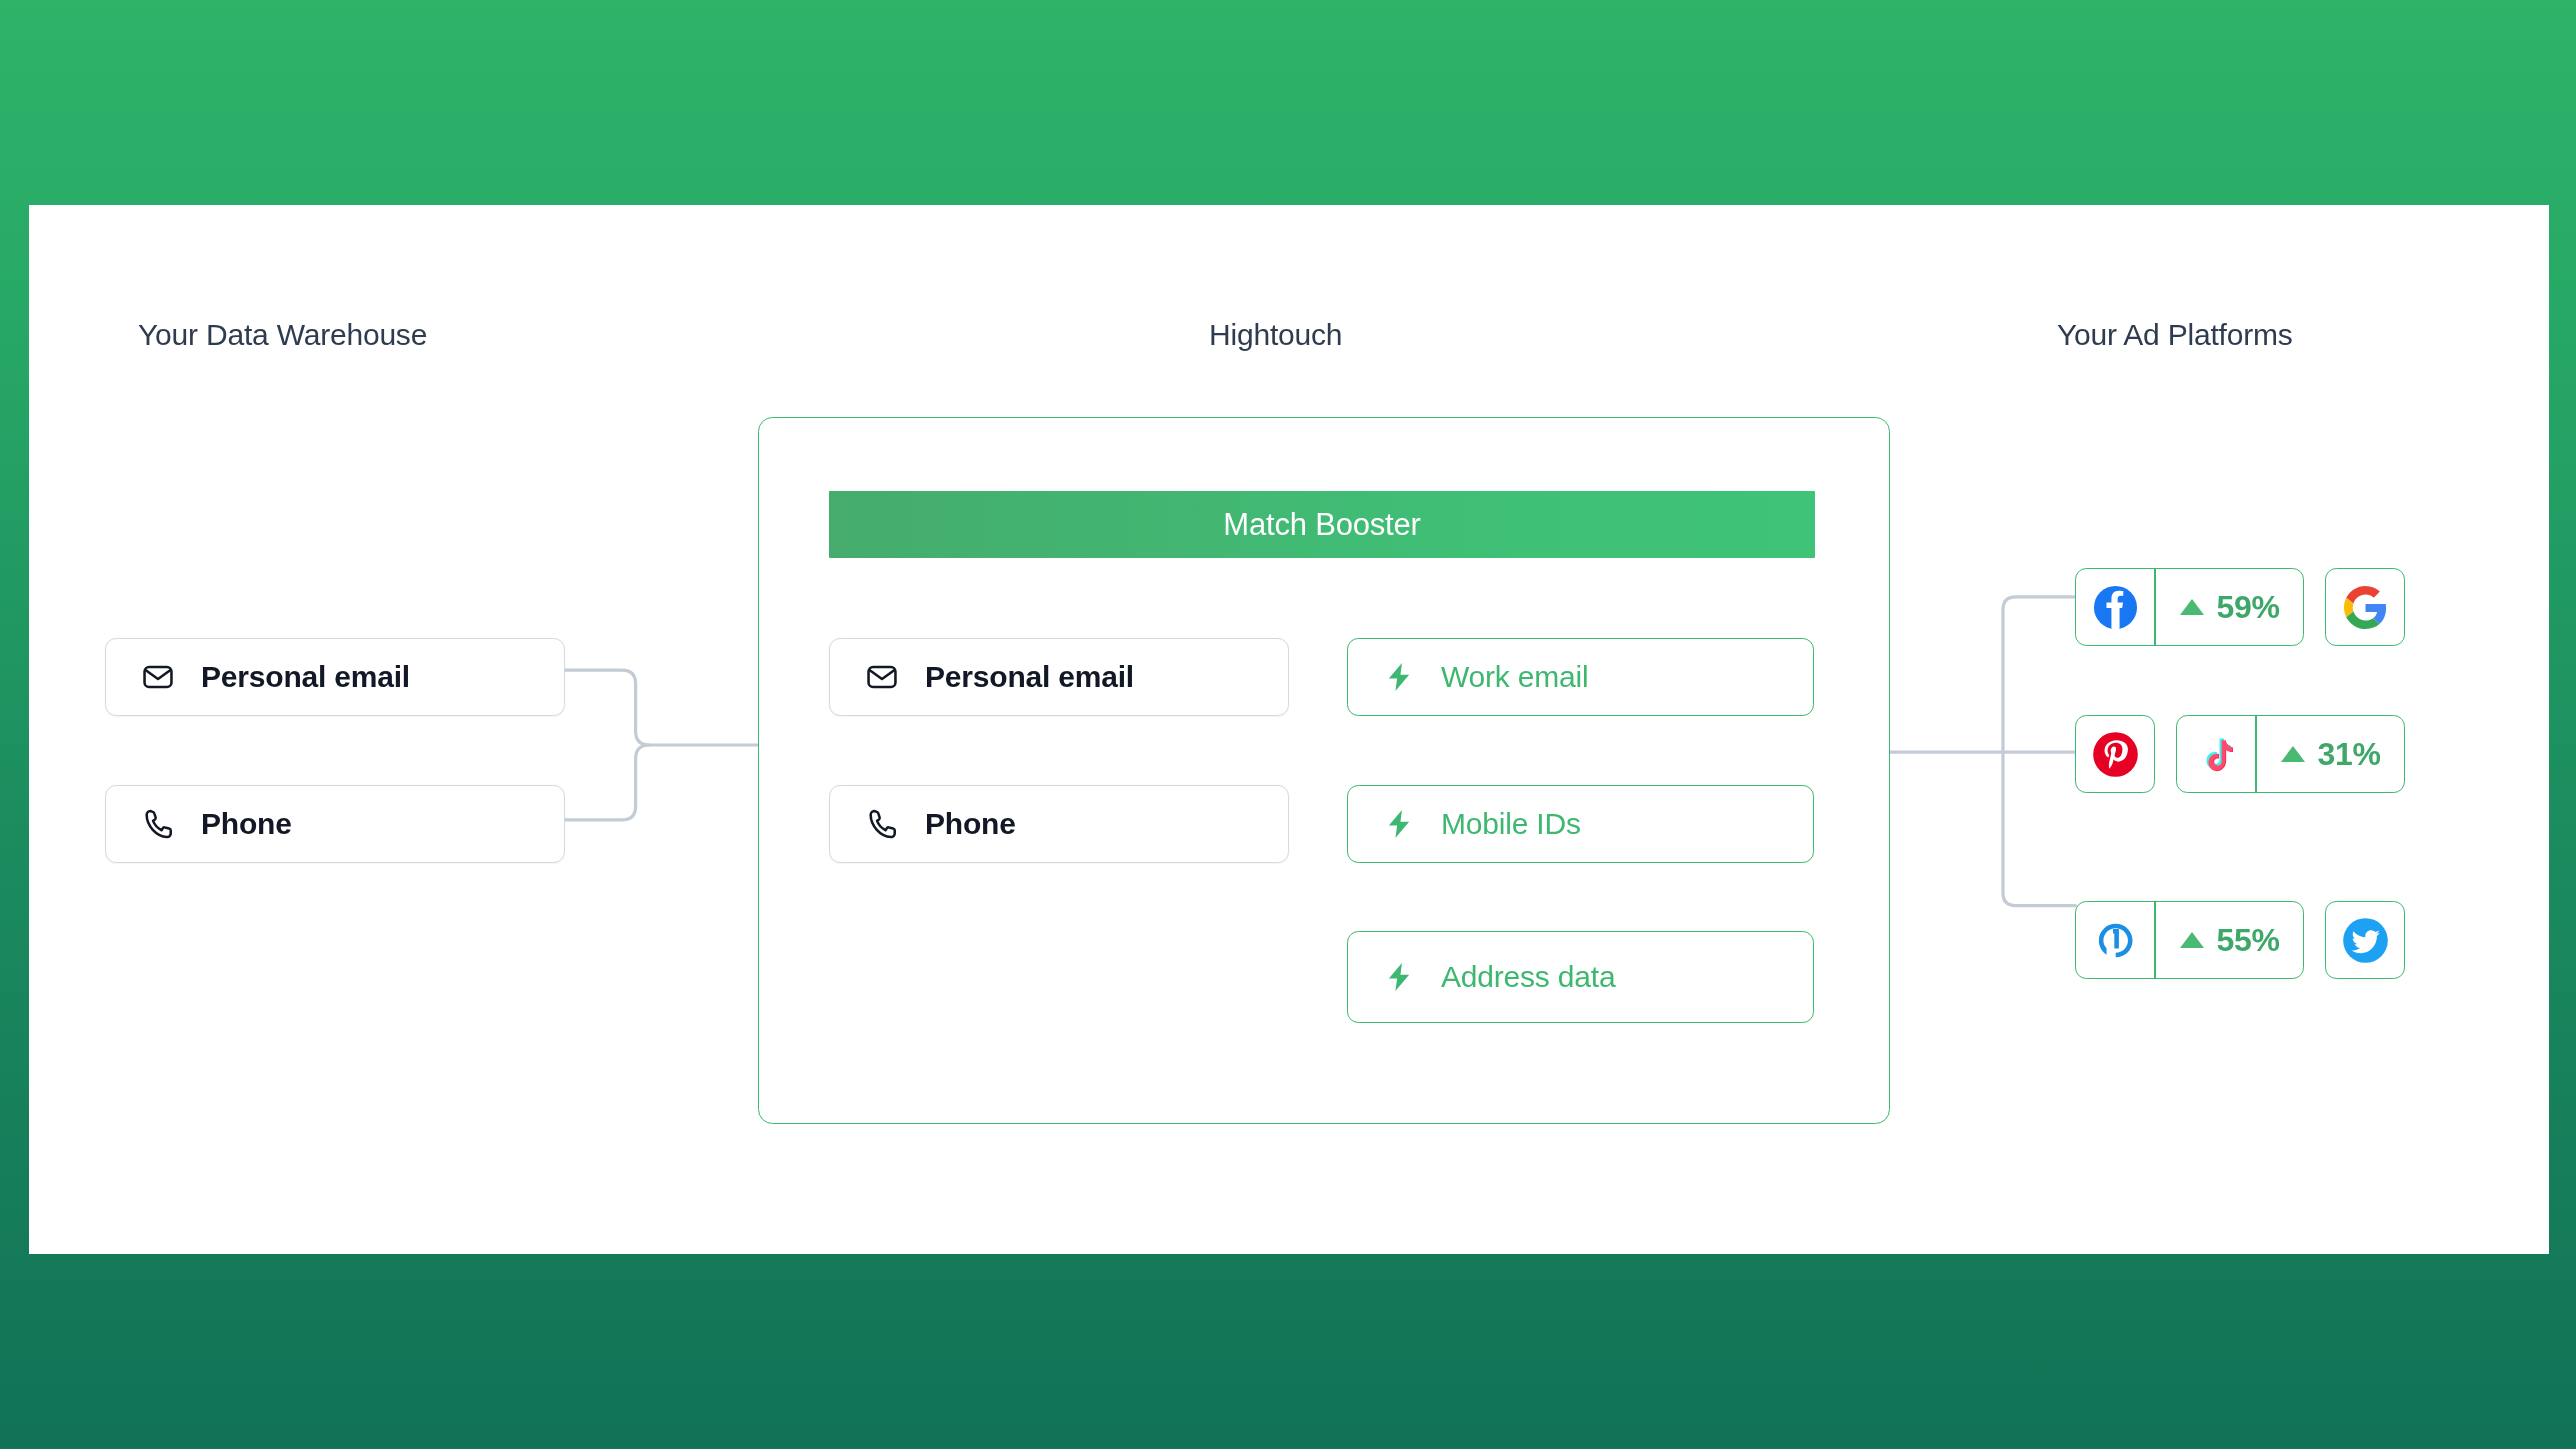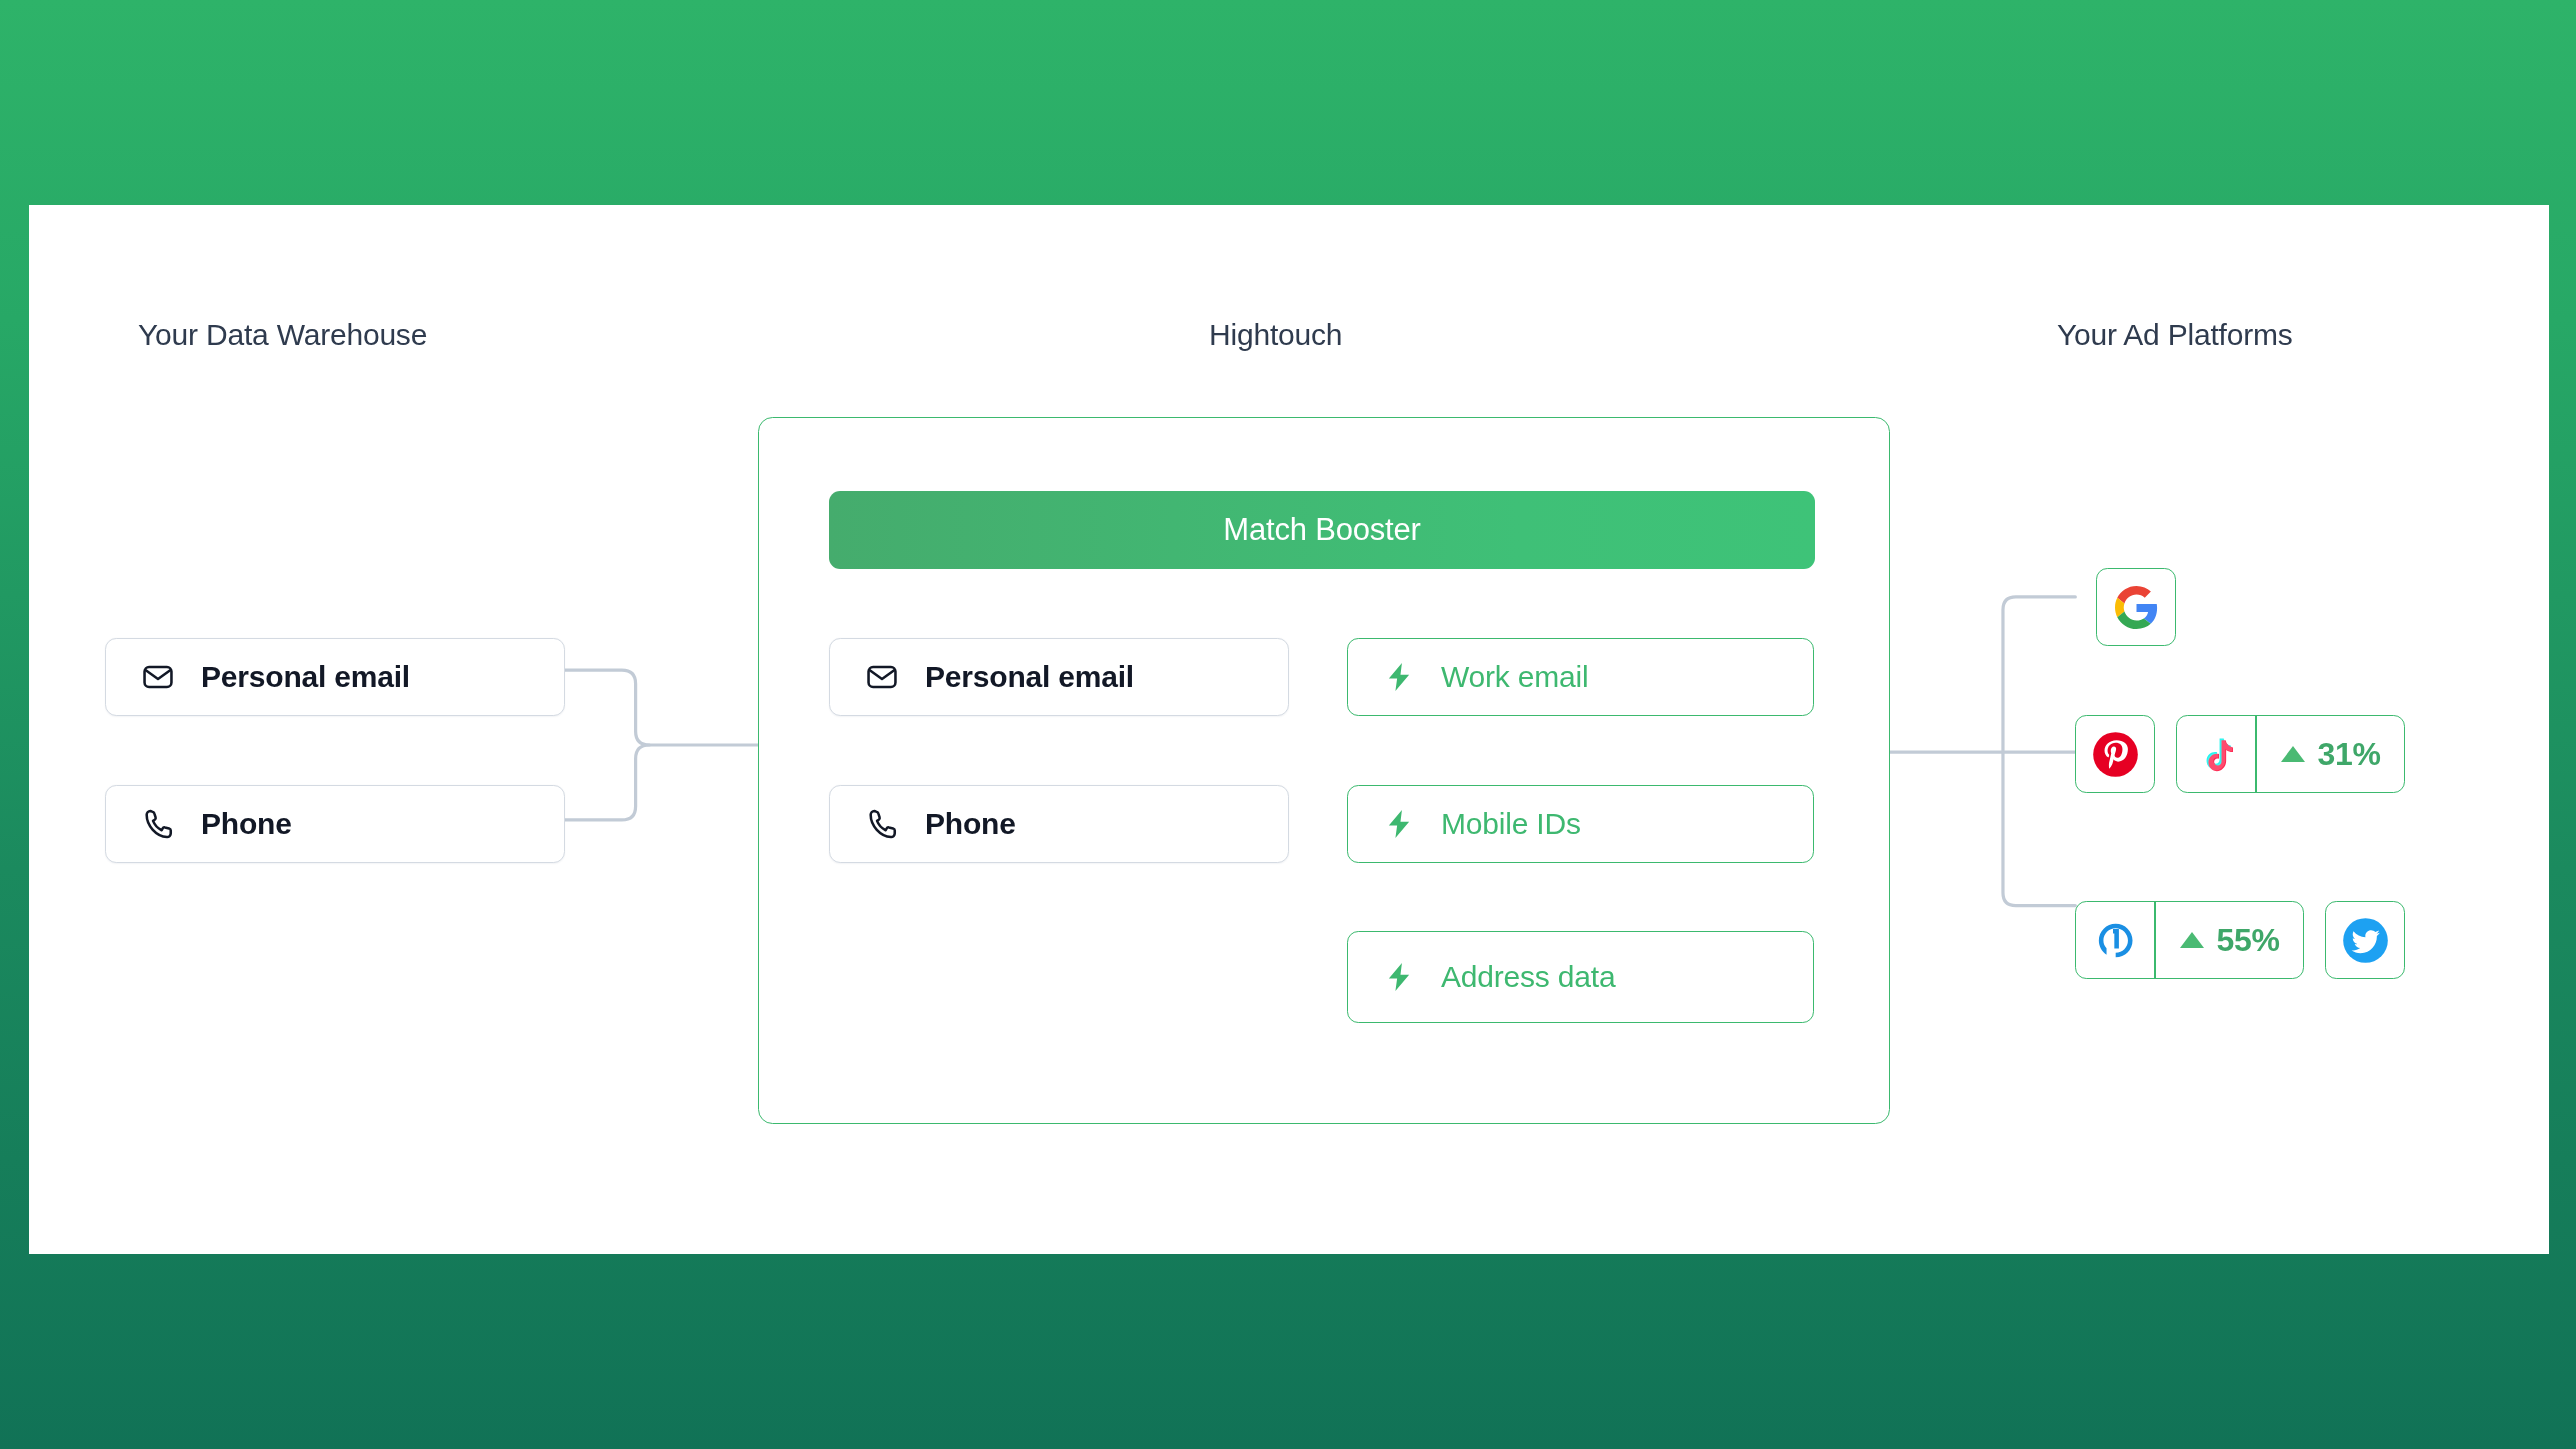--- a/index.html
+++ b/index.html
@@ -95,22 +95,22 @@
     border-radius: 14.5px;
     background: #ffffff;
   }
 
   
   #match-booster {
     position: absolute;
     left: 829px;
     top: 491px;
     width: 986px;
-    height: 78px;
-    border-radius: 11px;
+    height: 67px;
+    border-radius: 1px;
     background: linear-gradient(90deg, #45ac6d 0%, #42b672 35%, #3fc077 70%, #3ec378 100%);
     display: flex;
     align-items: center;
     justify-content: center;
   }
   #match-booster-label {
     color: #ffffff;
     font-size: 31px;
     font-weight: 500;
     letter-spacing: -0.2px;
@@ -269,20 +269,33 @@
   <span class="pill-icon">
     <svg class="logo-svg" width="32" height="32" viewBox="0 0 24 24" fill="#3eb870">
       <path d="M14.2 1.5 L4.4 13.2 L10.6 13.2 L9.3 22.5 L19.6 10.4 L13.1 10.4 Z"></path>
     </svg>
   </span>
   <span class="pill-label">Address data</span>
 </div>
 
 <div class="platform-group" id="platform-row-1">
 
+  <div class="badge">
+    <div class="badge-logo-cell">
+      <svg class="logo-svg" width="47" height="47" viewBox="0 0 24 24">
+        <circle cx="12" cy="12" r="11" fill="#1877F2"></circle>
+        <path d="M15.4 12.3 L15.85 9.45 L13.1 9.45 L13.1 7.6 C13.1 6.82 13.48 6.06 14.7 6.06 L15.97 6.06 L15.97 3.63 C15.97 3.63 14.82 3.43 13.72 3.43 C11.42 3.43 9.92 4.82 9.92 7.34 L9.92 9.45 L7.4 9.45 L7.4 12.3 L9.92 12.3 L9.92 22.86 C10.6 22.96 11.29 23 12 23 C12.71 23 13.4 22.96 14.08 22.86 L14.08 12.3 Z" fill="#ffffff"></path>
+      </svg>
+    </div>
+    <div class="badge-divider"></div>
+    <div class="badge-stat-cell">
+      <span class="stat-arrow"></span>
+      <span class="stat-value">59%</span>
+    </div>
+  </div>
 
   <div class="badge-spacer"></div>
 
   <div class="badge">
     <div class="badge-logo-cell">
       <svg class="logo-svg" width="43" height="43" viewBox="0 0 48 48">
         <path fill="#EA4335" d="M24 9.5c3.54 0 6.71 1.22 9.21 3.6l6.85-6.85C35.9 2.38 30.47 0 24 0 14.62 0 6.51 5.38 2.56 13.22l7.98 6.19C12.43 13.72 17.74 9.5 24 9.5z"></path>
         <path fill="#4285F4" d="M46.98 24.55c0-1.57-.15-3.09-.38-4.55H24v9.02h12.94c-.58 2.96-2.26 5.48-4.78 7.18l7.73 6c4.51-4.18 7.09-10.36 7.09-17.65z"></path>
         <path fill="#FBBC05" d="M10.53 28.59c-.48-1.45-.76-2.99-.76-4.59s.27-3.14.76-4.59l-7.98-6.19C.92 16.46 0 20.12 0 24c0 3.88.92 7.54 2.56 10.78l7.97-6.19z"></path>
         <path fill="#34A853" d="M24 48c6.48 0 11.93-2.13 15.89-5.81l-7.73-6c-2.15 1.45-4.92 2.3-8.16 2.3-6.26 0-11.57-4.22-13.47-9.91l-7.98 6.19C6.51 42.62 14.62 48 24 48z"></path>

